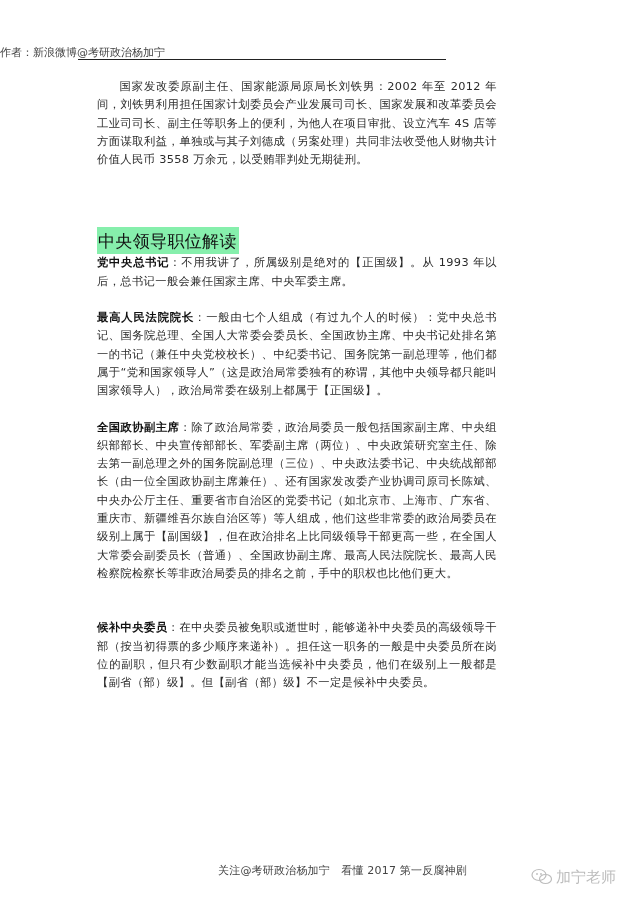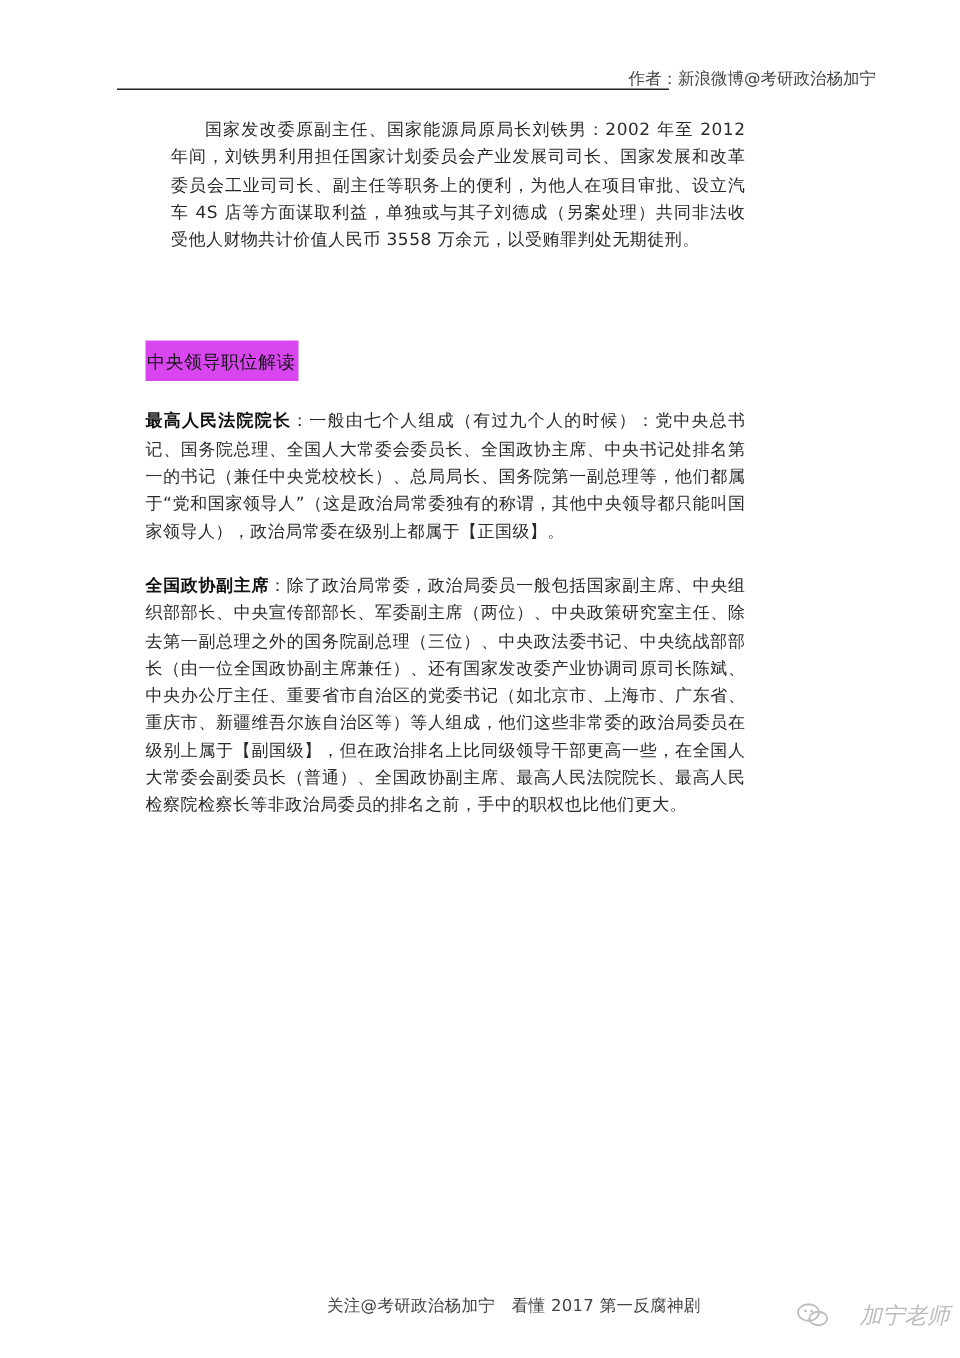--- a/index.html
+++ b/index.html
@@ -1,77 +1,83 @@
 <!DOCTYPE html>
 <html><head>
 <meta charset="utf-8">
 <style>
   html, body { margin: 0; padding: 0; }
   body {
     width: 640px; height: 905px; background: #ffffff; position: relative; overflow: hidden;
     font-family: "DejaVu Sans", "Liberation Sans", sans-serif; color: #2a2a2a;
   }
   .header {
-    position: absolute; top: 45px; left: 0; width: 572px; text-align: right;
-    font-size: 11px; color: #444; margin-left: 12px;
+    position: absolute; top: 45px; left: 0; width: 572px; text-align: left;
+    font-size: 11px; color: #444;
   }
   .header-rule {
     position: absolute; top: 59px; left: 78px; width: 368px; height: 1px; background: #222;
   }
   .header-rule { left: 78px; width: 368px; }
   .content {
     position: absolute; left: 97px; top: 78px; width: 400px;
     font-size: 11.3px; line-height: 18.3px; letter-spacing: 0.35px;
   }
   .para { margin: 0; text-align: justify; }
-  .indent { text-indent: 2em; margin-left: 17px; }
+  .indent { text-indent: 2em; }
   .gap { height: 18px; }
   .section-title {
-    display: inline-block; background: #d946ef; color: #111;
-    font-size: 12px; line-height: 24px; padding: 2px 2px 1px 1px; margin-top: 0;
+    display: inline-block; background: #86efac; color: #111;
+    font-size: 17px; line-height: 24px; padding: 2px 2px 1px 1px; margin-top: 0;
   }
   .term { font-weight: bold; color: #111; }
   .footer {
     position: absolute; top: 838px; left: 218px; font-size: 11px; color: #444; letter-spacing: 0.2px; margin-top: 25px;
   }
   .watermark {
     position: absolute; top: 867px; left: 530px; font-size: 15px; color: #bdbdbd;
-    display: flex; align-items: center; gap: 19px; font-style: italic;
+    display: flex; align-items: center; gap: 2px;
   }
   .watermark svg { display: block; }
 </style>
 </head>
 <body>
 
 <div class="header">作者：新浪微博@考研政治杨加宁</div>
 <div class="header-rule" style="left:78px;width:368px;"></div>
 
 <div class="content">
   <p class="para indent">国家发改委原副主任、国家能源局原局长刘铁男：2002 年至 2012 年间，刘铁男利用担任国家计划委员会产业发展司司长、国家发展和改革委员会工业司司长、副主任等职务上的便利，为他人在项目审批、设立汽车 4S 店等方面谋取利益，单独或与其子刘德成（另案处理）共同非法收受他人财物共计价值人民币 3558 万余元，以受贿罪判处无期徒刑。</p>
   <div class="gap"></div>
   <div class="gap" style="height:40px;"></div>
 
   <div>
     <span class="section-title">中央领导职位解读</span>
   </div>
 
+  <p class="para">
+    <span class="term">党中央总书记</span><span>：不用我讲了，所属级别是绝对的【正国级】。从 1993 年以后，总书记一般会兼任国家主席、中央军委主席。</span>
+  </p>
   <div class="gap"></div>
 
   <p class="para">
-    <span class="term">最高人民法院院长</span><span>：一般由七个人组成（有过九个人的时候）：党中央总书记、国务院总理、全国人大常委会委员长、全国政协主席、中央书记处排名第一的书记（兼任中央党校校长）、总局局长、国务院第一副总理等，他们都属于“党和国家领导人”（这是政治局常委独有的称谓，其他中央领导都只能叫国家领导人），政治局常委在级别上都属于【正国级】。</span>
+    <span class="term">最高人民法院院长</span><span>：一般由七个人组成（有过九个人的时候）：党中央总书记、国务院总理、全国人大常委会委员长、全国政协主席、中央书记处排名第一的书记（兼任中央党校校长）、中纪委书记、国务院第一副总理等，他们都属于“党和国家领导人”（这是政治局常委独有的称谓，其他中央领导都只能叫国家领导人），政治局常委在级别上都属于【正国级】。</span>
   </p>
   <div class="gap"></div>
 
   <p class="para">
     <span class="term">全国政协副主席</span><span>：除了政治局常委，政治局委员一般包括国家副主席、中央组织部部长、中央宣传部部长、军委副主席（两位）、中央政策研究室主任、除去第一副总理之外的国务院副总理（三位）、中央政法委书记、中央统战部部长（由一位全国政协副主席兼任）、还有国家发改委产业协调司原司长陈斌、中央办公厅主任、重要省市自治区的党委书记（如北京市、上海市、广东省、重庆市、新疆维吾尔族自治区等）等人组成，他们这些非常委的政治局委员在级别上属于【副国级】，但在政治排名上比同级领导干部更高一些，在全国人大常委会副委员长（普通）、全国政协副主席、最高人民法院院长、最高人民检察院检察长等非政治局委员的排名之前，手中的职权也比他们更大。</span>
   </p>
   <div class="gap"></div>
 
   <div class="gap"></div>
 
+  <p class="para">
+    <span class="term">候补中央委员</span><span>：在中央委员被免职或逝世时，能够递补中央委员的高级领导干部（按当初得票的多少顺序来递补）。担任这一职务的一般是中央委员所在岗位的副职，但只有少数副职才能当选候补中央委员，他们在级别上一般都是【副省（部）级】。但【副省（部）级】不一定是候补中央委员。</span>
+  </p>
   <div class="gap"></div>
 
   <div class="gap"></div>
 
 </div>
 
 <div class="footer">关注@考研政治杨加宁　看懂 2017 第一反腐神剧</div>
 
 <div class="watermark">
   <span>

